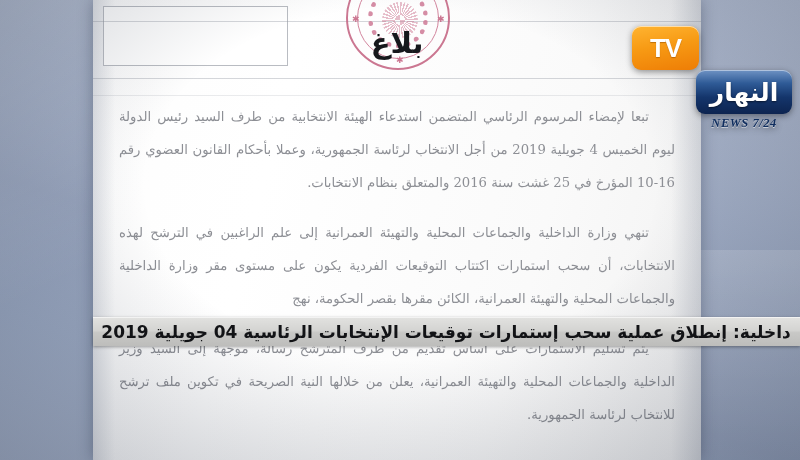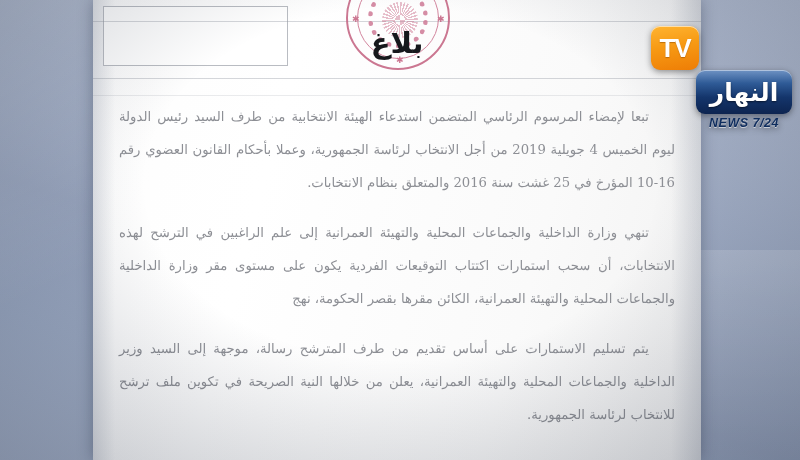--- a/index.html
+++ b/index.html
@@ -136,21 +136,21 @@
     transform-origin:right center;
   }
 
   
   #logo {
     position:absolute; right:8px; top:26px;
     display:flex; align-items:flex-start;
     filter:drop-shadow(0 2px 3px rgba(0,0,0,.4));
   }
   .logo-tv {
-    width:48px; height:44px; border-radius:9px;
+    width:67px; height:44px; border-radius:9px;
     background:linear-gradient(170deg,#ffb431 0%,#f79a14 45%,#ee7d05 100%);
     box-shadow:inset 0 1px 0 rgba(255,255,255,.6);
     display:flex; align-items:center; justify-content:center;
     margin-right:-3px;
     position:relative; z-index:2;
   }
   .logo-tv span {
     font-family:"Liberation Sans", sans-serif;
     font-weight:700; font-size:26px; color:#fff;
     letter-spacing:-1px;
@@ -166,21 +166,21 @@
   }
   .logo-nahar span {
     direction:rtl;
     font-family:"DejaVu Sans", sans-serif;
     font-weight:700; font-size:25px; color:#fff;
     text-shadow:0 1px 2px rgba(0,0,0,.5);
     line-height:1;
   }
   .logo-tag {
     margin-top:2px;
-    font-family:Liberation Sans, sans-serif;
+    font-family:Liberation Serif, serif;
     font-weight:700; font-style:italic;
     font-size:12.5px; color:#0f2d5e;
     letter-spacing:.5px;
     text-shadow:0 1px 0 rgba(255,255,255,.55);
   }
 </style>
 </head>
 <body>
 
 <div id="frame">
@@ -211,20 +211,23 @@
 
     <div class="doc-body">
       <p>تبعا لإمضاء المرسوم الرئاسي المتضمن استدعاء الهيئة الانتخابية من طرف السيد رئيس الدولة ليوم الخميس 4 جويلية 2019 من أجل الانتخاب لرئاسة الجمهورية، وعملا بأحكام القانون العضوي رقم 16-10 المؤرخ في 25 غشت سنة 2016 والمتعلق بنظام الانتخابات.</p>
       <p>تنهي وزارة الداخلية والجماعات المحلية والتهيئة العمرانية إلى علم الراغبين في الترشح لهذه الانتخابات، أن سحب استمارات اكتتاب التوقيعات الفردية يكون على مستوى مقر وزارة الداخلية والجماعات المحلية والتهيئة العمرانية، الكائن مقرها بقصر الحكومة، نهج</p>
       <p class="p-last">يتم تسليم الاستمارات على أساس تقديم من طرف المترشح رسالة، موجهة إلى السيد وزير الداخلية والجماعات المحلية والتهيئة العمرانية، يعلن من خلالها النية الصريحة في تكوين ملف ترشح للانتخاب لرئاسة الجمهورية.</p>
     </div>
   </div>
 
   <div class="bg-vignette"></div>
 
+  <div id="ticker">
+    <div class="headline">داخلية: إنطلاق عملية سحب إستمارات توقيعات الإنتخابات الرئاسية 04 جويلية 2019</div>
+  </div>
 
   <div id="logo">
     <div class="logo-tv">
       <span>TV</span>
     </div>
     <div class="logo-right">
       <div class="logo-nahar">
         <span>النهار</span>
       </div>
       <div class="logo-tag">NEWS 7/24</div>

